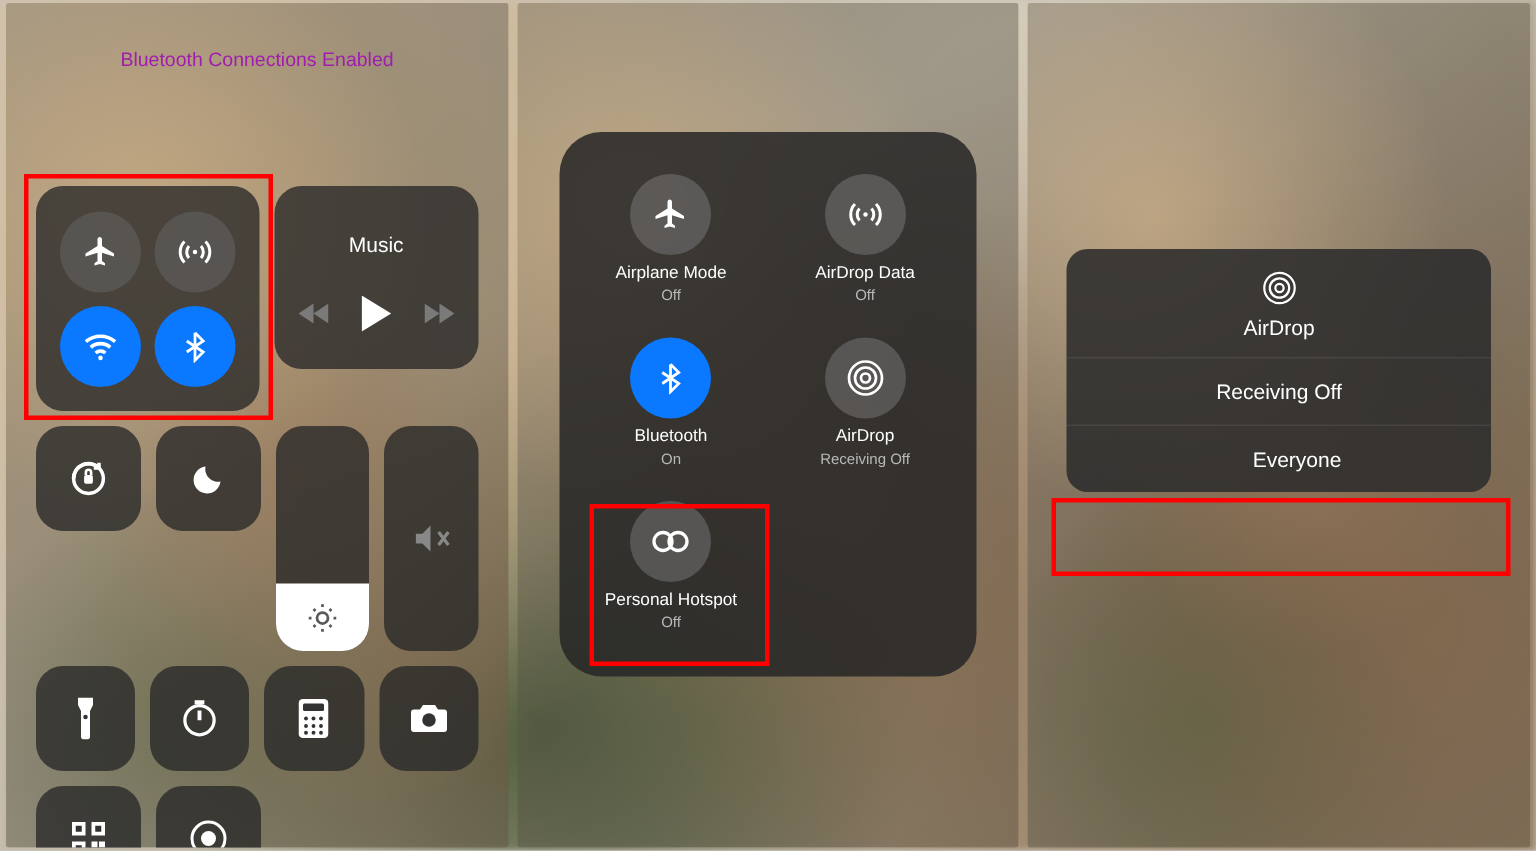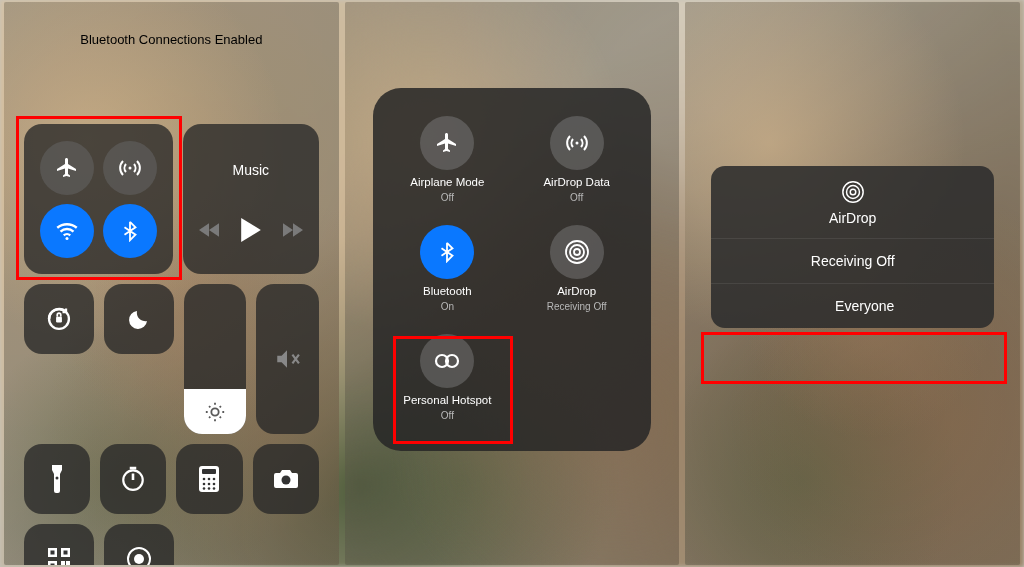--- a/index.html
+++ b/index.html
@@ -35,39 +35,39 @@
     background:
       radial-gradient(circle at 25% 25%, rgba(216,184,140,0.6) 0, transparent 40%),
       radial-gradient(circle at 55% 55%, rgba(154,122,90,0.55) 0, transparent 35%),
       radial-gradient(circle at 80% 75%, rgba(138,107,77,0.5) 0, transparent 45%),
       radial-gradient(circle at 35% 85%, rgba(77,91,58,0.5) 0, transparent 30%),
       linear-gradient(135deg, rgba(128,120,104,0.3), rgba(100,92,78,0.3));
     background-color: rgba(60,58,54,0.15);
   }
   .status-text {
     position: absolute; top: 30px; left: 0; right: 0;
-    text-align: center; color: #000000; font-size: 13px; font-weight: 500;
+    text-align: center; color: #a21caf; font-size: 13px; font-weight: 500;
   }
   
   .p1-content {
     position: absolute; top: 122px; left: 20px; right: 20px; bottom: 10px;
   }
   .module {
     background: rgba(40,40,40,0.78);
     border-radius: 18px;
     display: flex; align-items: center; justify-content: center;
   }
   .row { display: flex; gap: 10px; margin-bottom: 10px; }
   .conn-module {
     width: 150px; height: 150px;
     display: grid; grid-template-columns: 1fr 1fr; grid-template-rows: 1fr 1fr;
     place-items: center; padding: 12px;
   }
   .music-module {
-    width: 137px; height: 150px;
+    width: 137px; height: 122px;
     flex-direction: column; justify-content: space-around;
     padding: 18px 0 12px 0;
   }
   .music-title { color: #fff; font-size: 14px; font-weight: 500; }
   .music-controls { display: flex; align-items: center; gap: 22px; }
   .circ {
     width: 54px; height: 54px; border-radius: 50%;
     display: flex; align-items: center; justify-content: center;
   }
   .circ.dark { background: rgba(100,100,100,0.55); }

